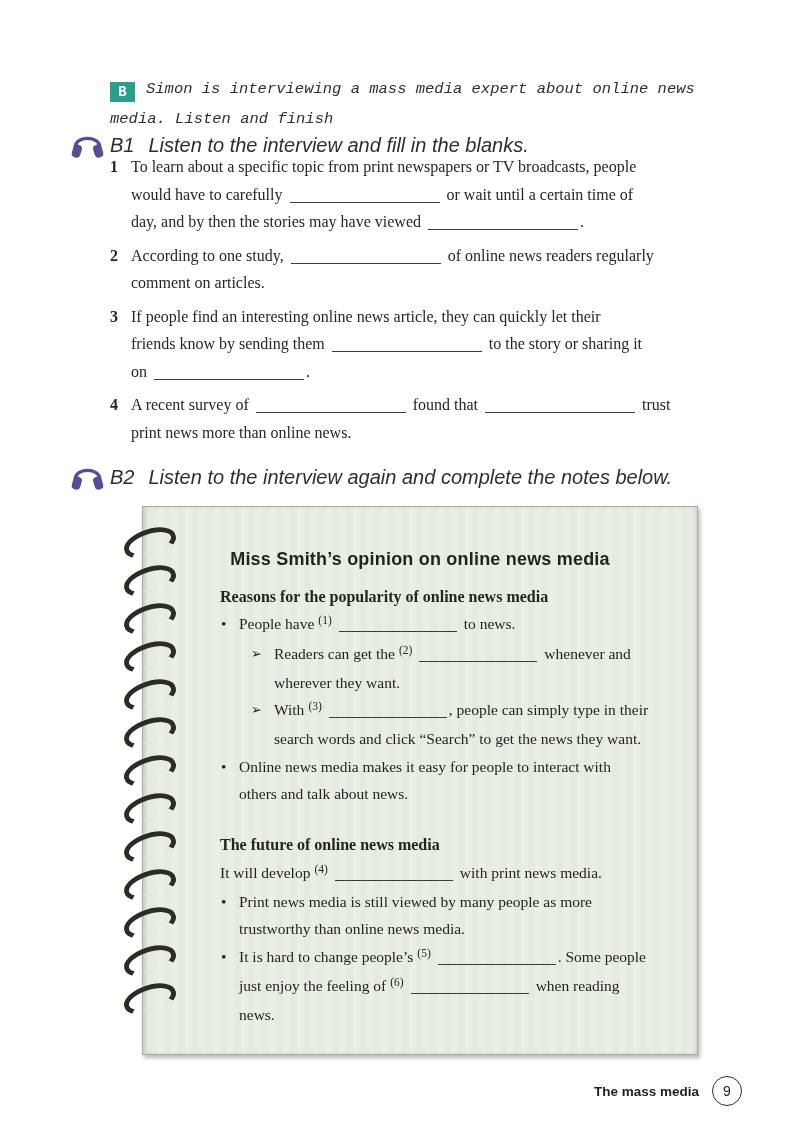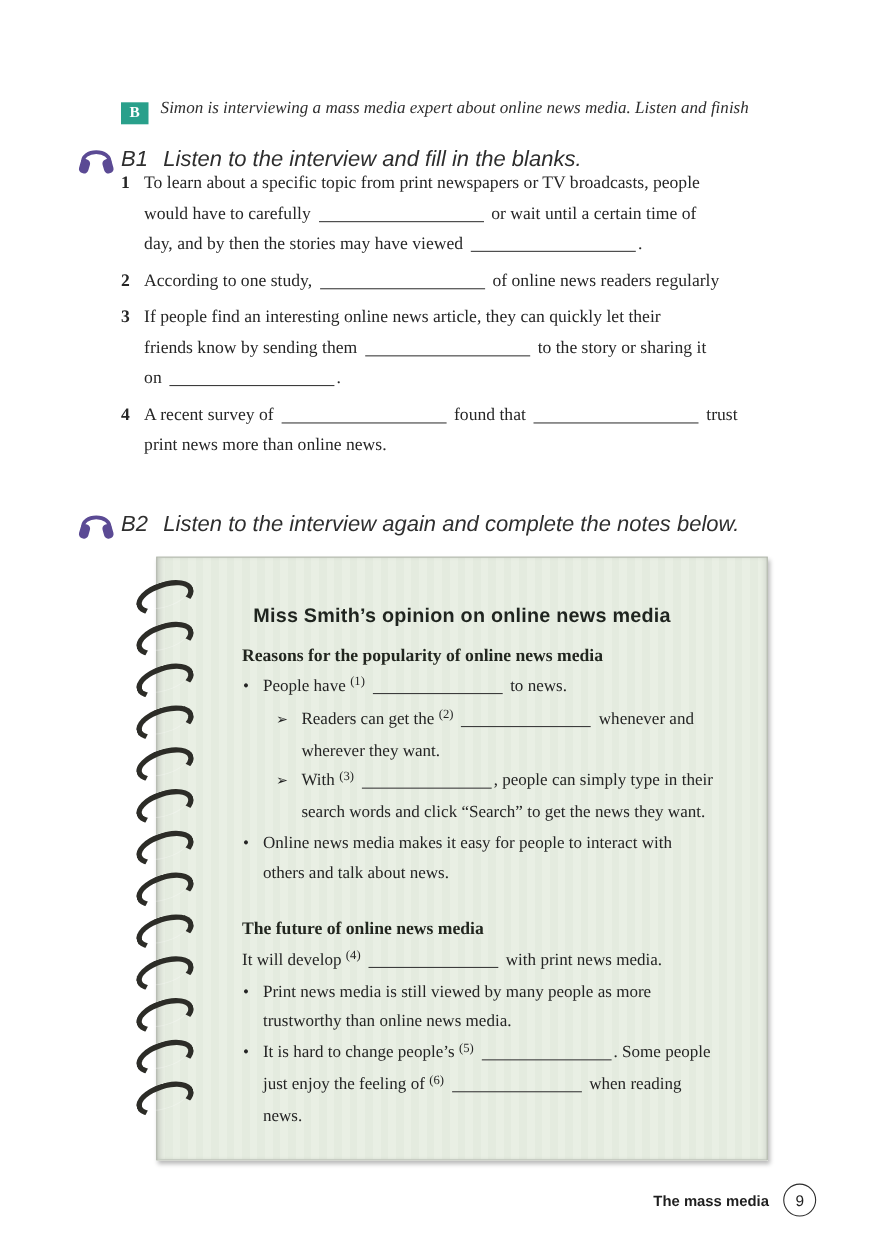--- a/index.html
+++ b/index.html
@@ -1,21 +1,21 @@
 <!DOCTYPE html>
 <html><head>
 <meta charset="utf-8">
 <style>
   html,body{margin:0;padding:0;background:#ffffff;}
   .page{position:relative;width:805px;height:1145px;background:#ffffff;overflow:hidden;
         font-family:"Liberation Serif",serif;color:#262626;}
 
   
-  .intro{position:absolute;left:110px;top:84px;width:585px;
-         font-family:Liberation Serif, serif;font-style:italic;
+  .intro{position:absolute;left:110px;top:74px;width:585px;
+         font-family:Liberation Mono, monospace;font-style:italic;
          font-size:15.5px;line-height:30px;color:#2e2e2e;}
   .b-badge{display:inline-block;width:25px;height:20px;background:#29a08b;color:#fff;
            font-style:normal;font-weight:700;font-size:14px;line-height:20px;text-align:center;
            margin-right:11px;vertical-align:-3px;}
 
   
   .audio-row{position:absolute;left:110px;font-family:"Liberation Sans",sans-serif;
              font-style:italic;font-size:20px;color:#2e2e2e;white-space:nowrap;}
   .audio-row .sec-label{margin-right:14px;}
   .hp-icon{position:absolute;left:-40px;top:-7px;}
@@ -91,20 +91,21 @@
         <div class="iline">To learn about a specific topic from print newspapers or TV broadcasts, people</div>
         <div class="iline"><span>would have to carefully</span><span class="blank"></span><span>or wait until a certain time of</span></div>
         <div class="iline"><span>day, and by then the stories may have viewed</span><span class="blank pr"></span><span>.</span></div>
       </div>
     </div>
 
     <div class="item">
       <span class="num">2</span>
       <div class="ibody">
         <div class="iline"><span>According to one study,</span><span class="blank"></span><span>of online news readers regularly</span></div>
+        <div class="iline">comment on articles.</div>
       </div>
     </div>
 
     <div class="item">
       <span class="num">3</span>
       <div class="ibody">
         <div class="iline">If people find an interesting online news article, they can quickly let their</div>
         <div class="iline"><span>friends know by sending them</span><span class="blank"></span><span>to the story or sharing it</span></div>
         <div class="iline"><span>on</span><span class="blank pr"></span><span>.</span></div>
       </div>

